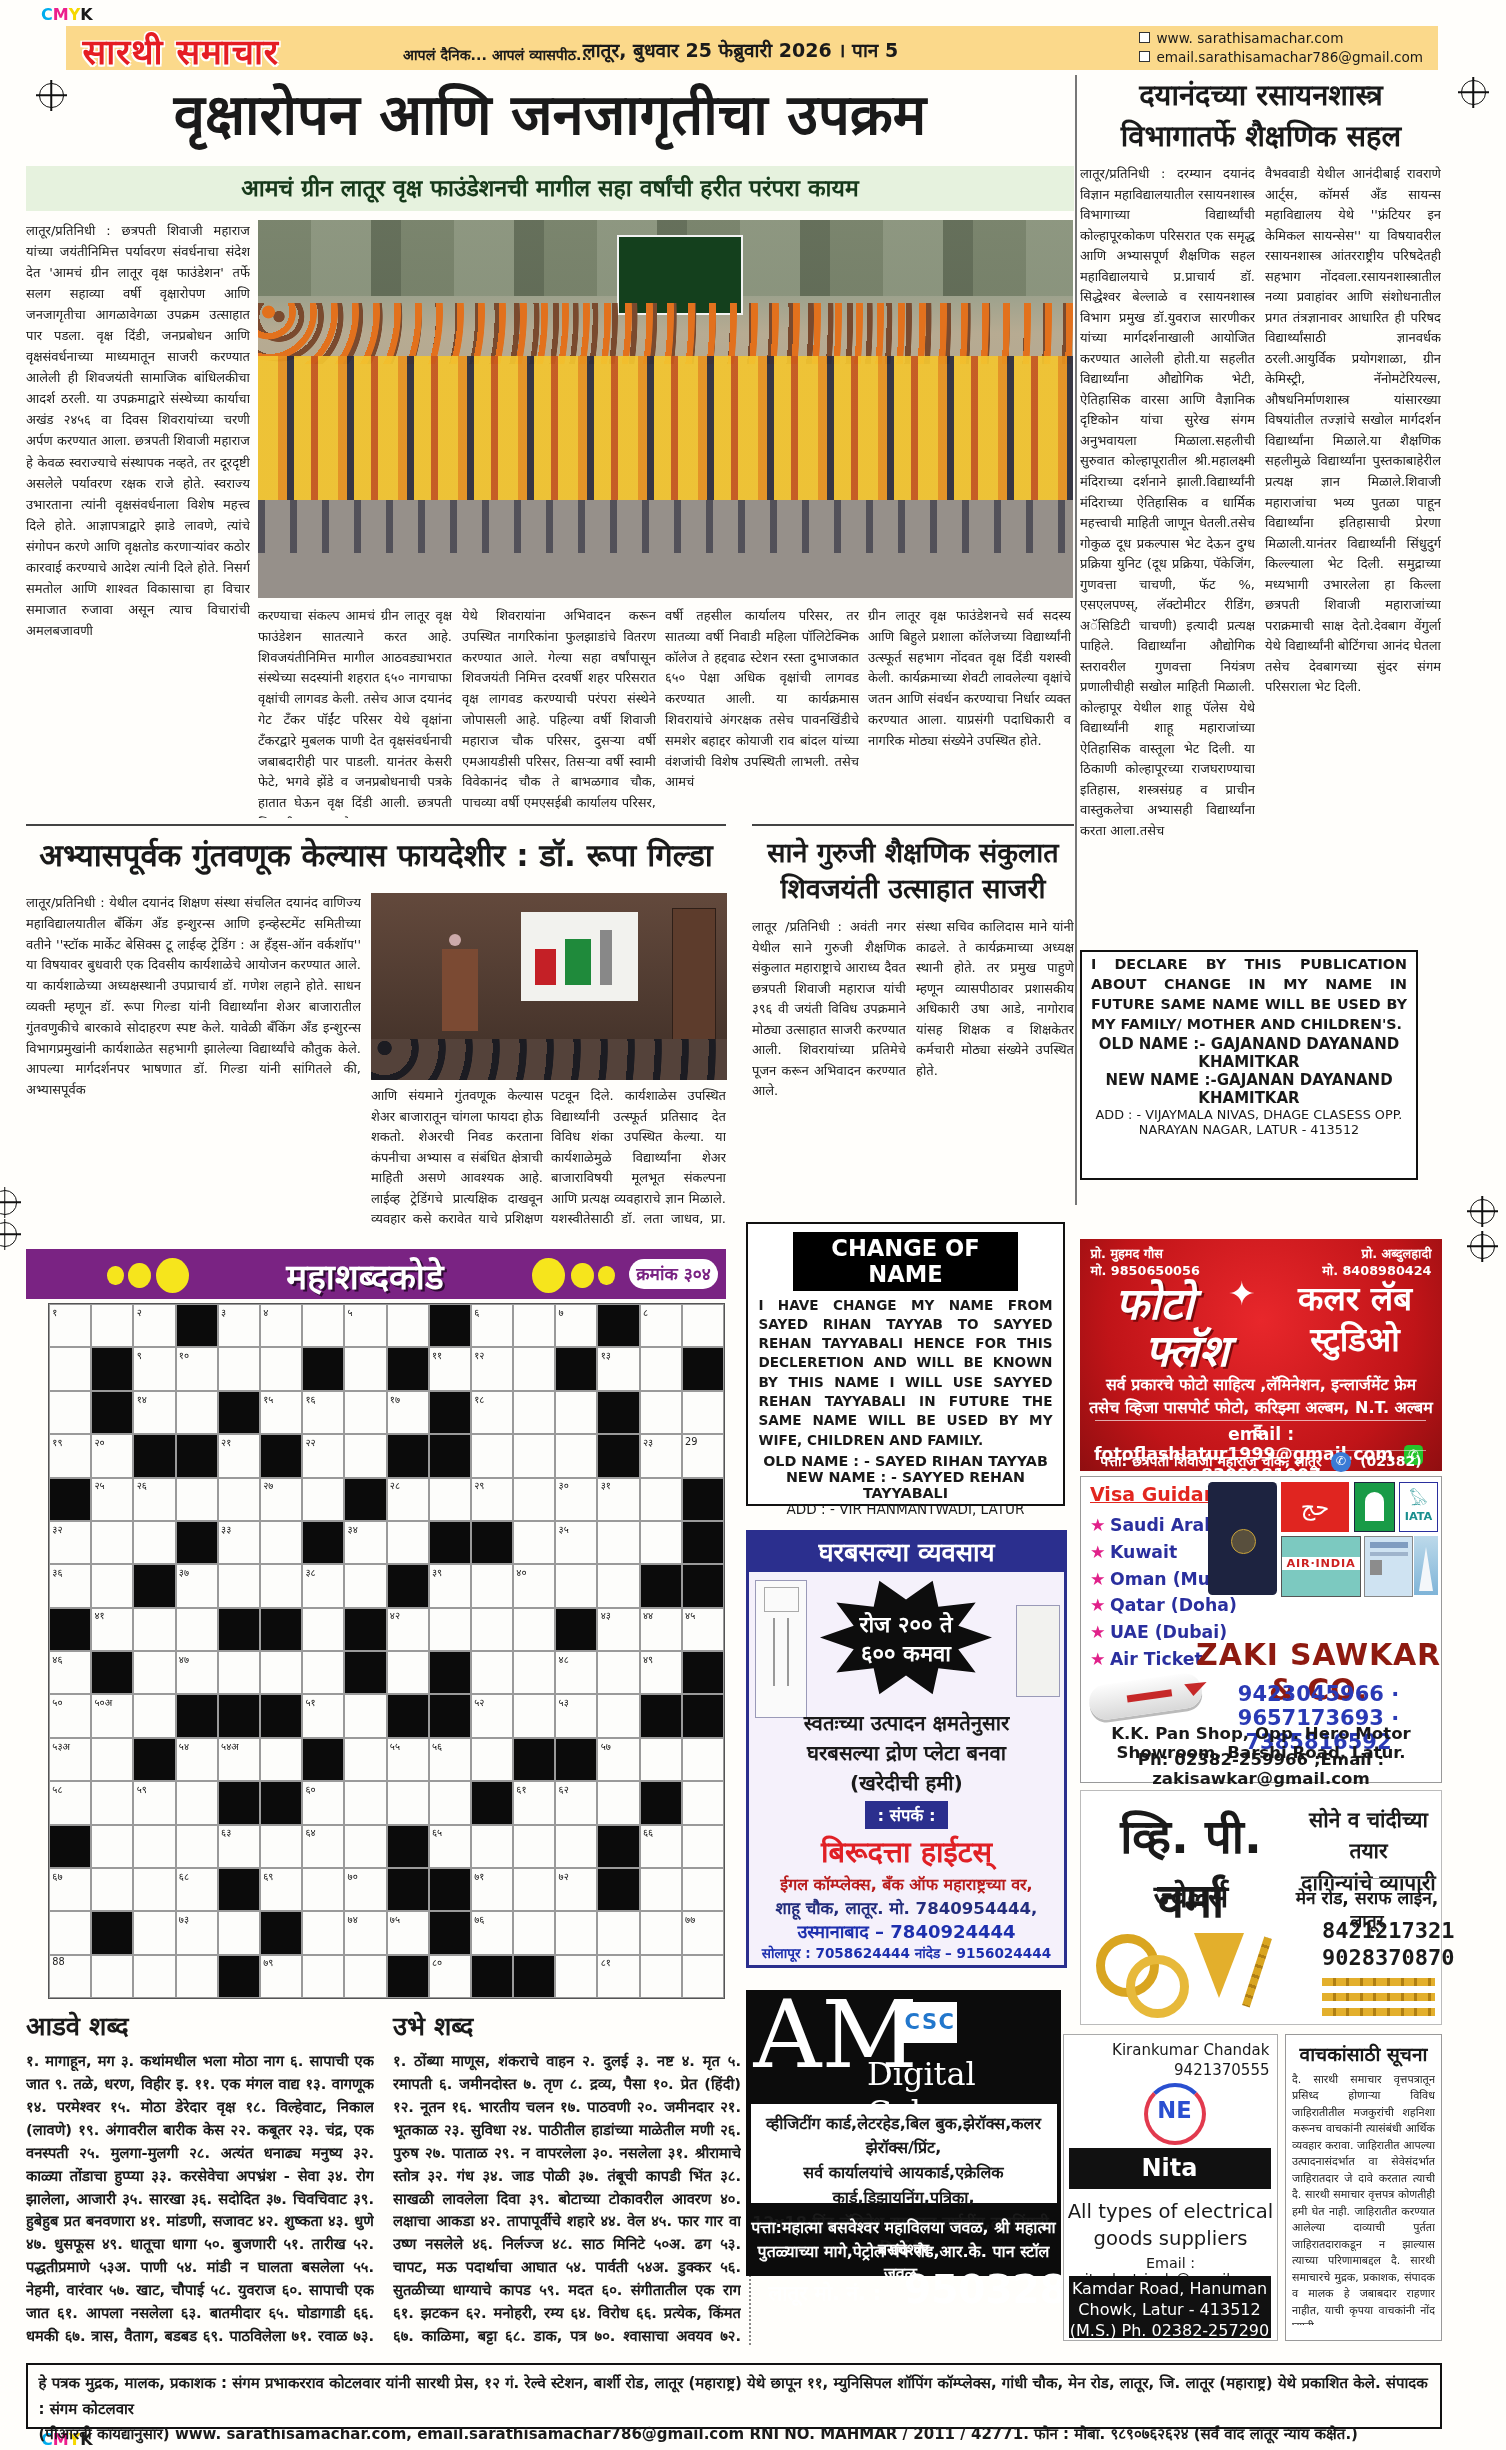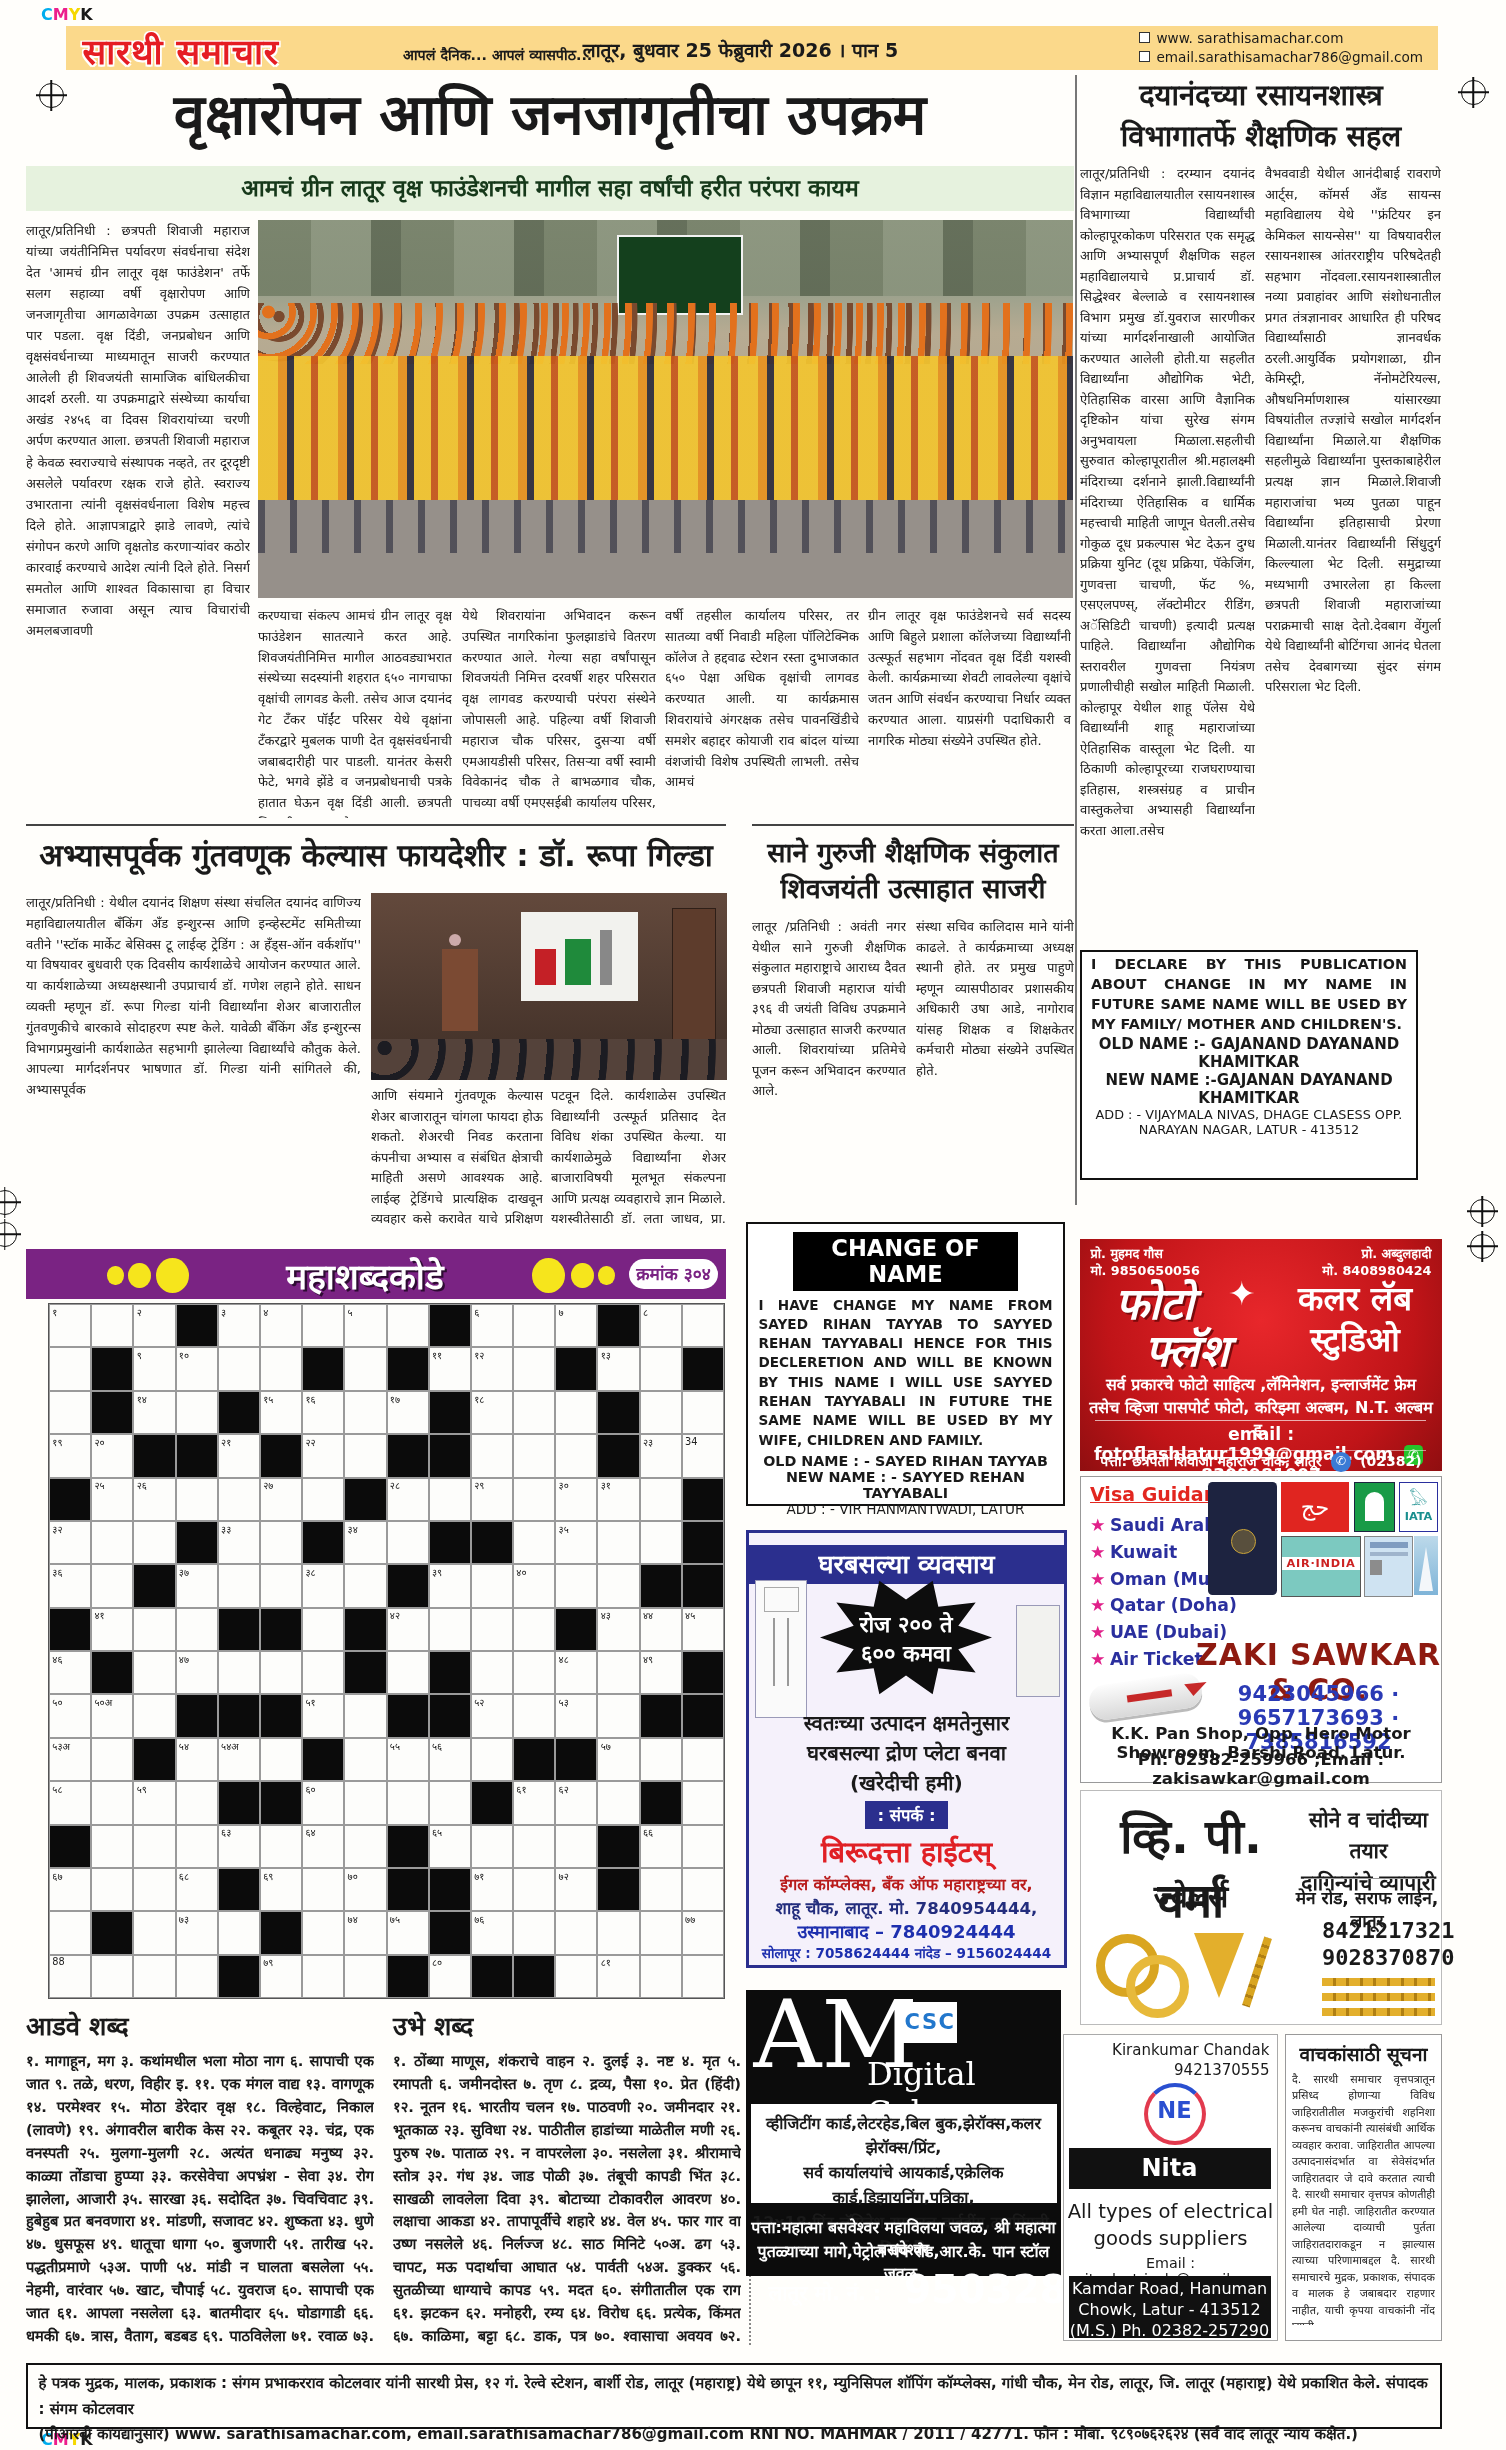--- a/index.html
+++ b/index.html
@@ -236,21 +236,21 @@
       <div class="cw-cell black"></div>
       <div class="cw-cell black"></div>
       <div class="cw-cell"></div>
       <div class="cw-cell"></div>
       <div class="cw-cell"></div>
       <div class="cw-cell black"></div>
       <div class="cw-cell">
         <span class="cw-num">२३</span>
       </div>
       <div class="cw-cell">
-        <span class="cw-num">34</span>
+        <span class="cw-num">29</span>
       </div>
       <div class="cw-cell black"></div>
       <div class="cw-cell">
         <span class="cw-num">२५</span>
       </div>
       <div class="cw-cell">
         <span class="cw-num">२६</span>
       </div>
       <div class="cw-cell"></div>
       <div class="cw-cell"></div>
@@ -567,21 +567,21 @@
 
   <div class="abs" style="left:746px;top:1222px;width:315px;height:280px;border:2.3px solid #111;background:#fff;">
     <div class="ctr" style="margin:7.5px 45px 4.5px;background:#000;color:#fff;font-size:22.6px;font-weight:800;padding:3.8px 0;">CHANGE OF NAME</div>
     <div class="just" style="margin:3px 10.5px;font-size:13.6px;font-weight:600;line-height:1.42;">I HAVE CHANGE MY NAME FROM SAYED RIHAN TAYYAB TO SAYYED REHAN TAYYABALI HENCE FOR THIS DECLERETION AND WILL BE KNOWN BY THIS NAME I WILL USE SAYYED REHAN TAYYABALI IN FUTURE THE SAME NAME WILL BE USED BY MY WIFE, CHILDREN AND FAMILY.</div>
     <div class="ctr" style="font-size:14.3px;font-weight:800;">OLD NAME : - SAYED RIHAN TAYYAB</div>
     <div class="ctr" style="font-size:14.3px;font-weight:800;">NEW NAME : - SAYYED REHAN TAYYABALI</div>
     <div class="ctr" style="font-size:13.6px;">ADD : - VIR HANMANTWADI, LATUR</div>
   </div>
 
   <div class="abs" style="left:746px;top:1530px;width:315px;height:432px;border:3px solid #2b2f8e;background:#f5f1fb;">
-    <div class="ctr" style="background:#2b2f8e;color:#fff;font-size:25.6px;font-weight:800;height:39px;line-height:39px;margin-top:12px;">घरबसल्या व्यवसाय</div>
+    <div class="ctr" style="background:#2b2f8e;color:#fff;font-size:25.6px;font-weight:800;height:39px;line-height:39px;">घरबसल्या व्यवसाय</div>
     <div class="abs" style="left:6px;top:47px;width:50px;height:136px;background:#fafafa;border:1.5px solid #9a9ab8;">
       <div style="margin:6px 7.5px;height:22.6px;border:1.5px solid #aaa;"></div>
       <div style="margin:6px 16.6px;height:68px;border-left:2.3px solid #999;border-right:2.3px solid #999;"></div>
     </div>
     <div class="abs" style="right:4.5px;top:72px;width:42px;height:90px;background:#f2f2ef;border:1.5px solid #9a9ab8;"></div>
     <div class="abs burst ctr" style="left:71px;top:45px;width:172px;height:119px;">
       <div style="color:#fff;font-weight:800;font-size:22px;padding-top:33px;line-height:1.3;">
         <div>रोज २०० ते</div>
         <div>६०० कमवा</div>
       </div>

